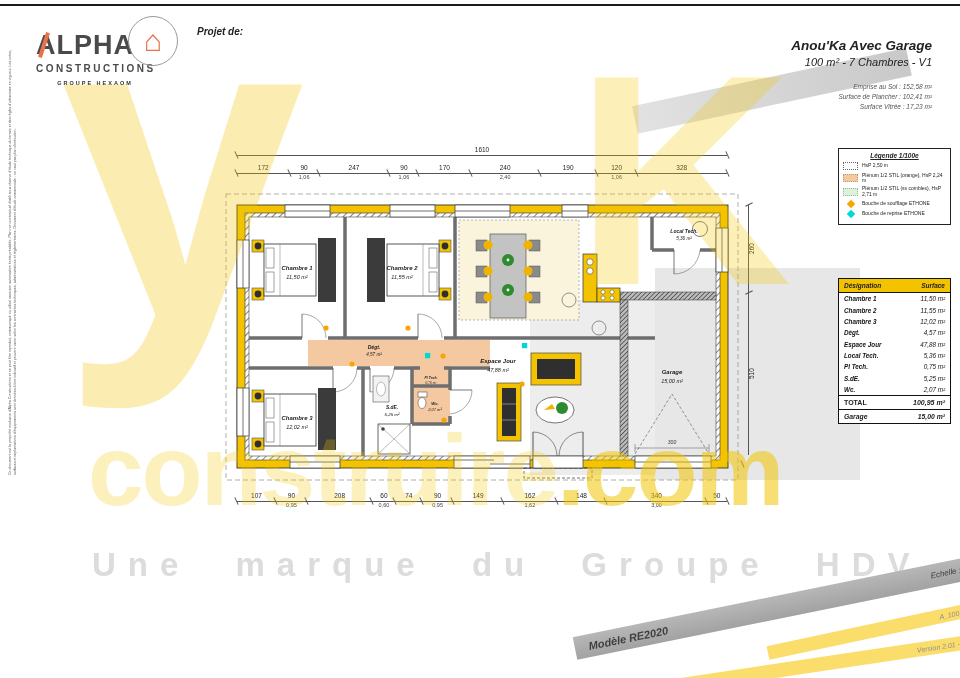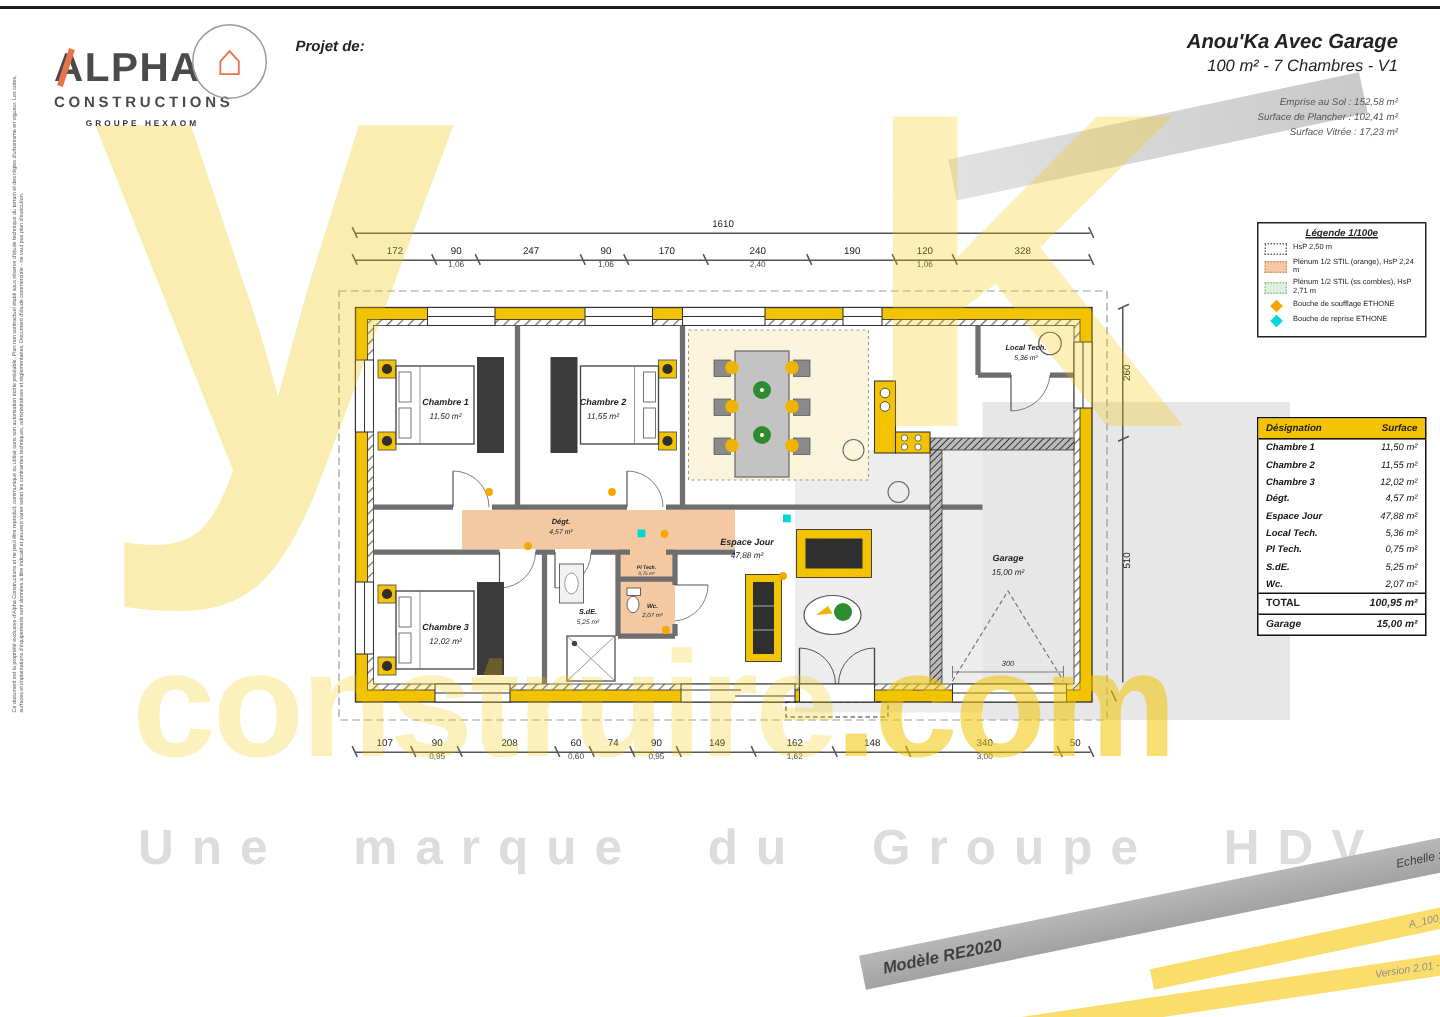--- a/index.html
+++ b/index.html
@@ -28,21 +28,21 @@
   .logo{position:absolute;left:36px;top:14px;width:160px;z-index:3;}
   .logo-alpha{font-size:27px;font-weight:bold;color:#4a4a4a;letter-spacing:1px;margin-top:16px;}
   .logo-slash{position:absolute;left:6px;top:18px;width:4px;height:26px;background:#E8734A;transform:rotate(18deg);}
   .logo-stamp{position:absolute;left:92px;top:2px;width:50px;height:50px;border:1.5px solid #999;
               border-radius:50%;text-align:center;}
   .logo-stamp .house-glyph{font-size:30px;color:#E8734A;line-height:48px;}
   .logo-constructions{font-size:10px;font-weight:bold;color:#4a4a4a;letter-spacing:2.5px;margin-top:2px;}
   .logo-group{font-size:5.5px;font-weight:bold;color:#333;letter-spacing:2px;text-align:center;width:118px;margin-top:6px;}
   .projet{position:absolute;left:197px;top:26px;font-size:10px;font-weight:bold;font-style:italic;z-index:3;}
   .titles{position:absolute;right:28px;top:20px;text-align:right;z-index:3;}
-  .title-main{font-size:13.5px;font-weight:bold;font-style:italic;}
+  .title-main{font-size:13.5px;font-weight:bold;font-style:italic;margin-top:18px;}
   .title-sub{font-size:11px;font-style:italic;margin-top:3px;}
   .metrics{margin-top:14px;font-size:6.5px;font-style:italic;color:#555;line-height:1.5;}
 
   
   .disclaimer{position:absolute;left:7px;top:475px;width:435px;transform:rotate(-90deg);
               transform-origin:0 0;font-size:7.2px;line-height:1.45;color:#555;z-index:3;}
   .disclaimer .inner{transform:scale(0.5);transform-origin:0 0;width:200%;}
 
   
   #plan{position:absolute;left:222px;top:132px;z-index:1;}

